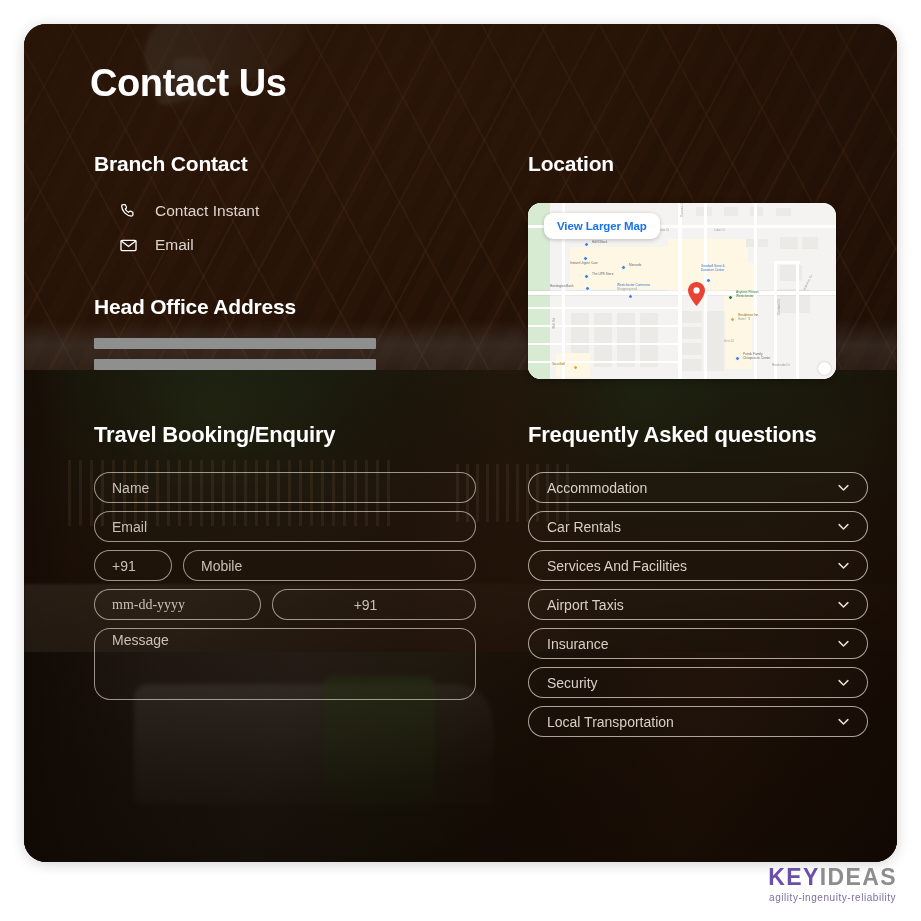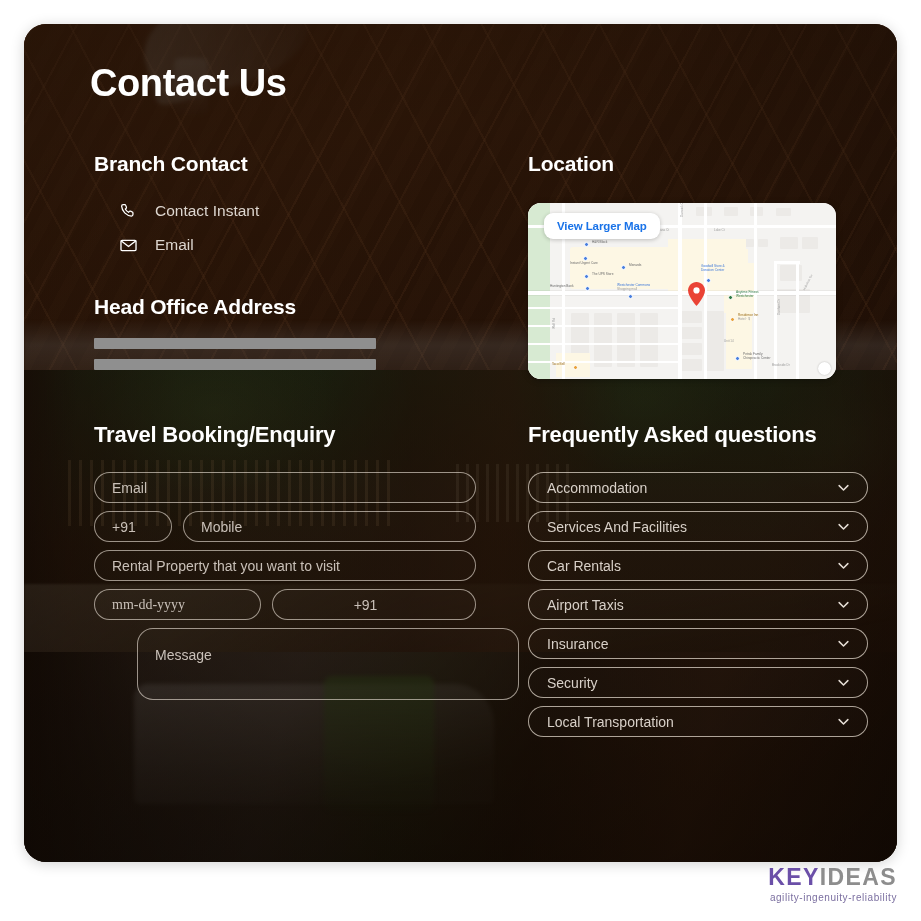--- a/index.html
+++ b/index.html
@@ -321,27 +321,26 @@
   .pill.cc { width: 78px; flex: 0 0 78px; }
   .pill.mobile { flex: 1 1 auto; }
   .pill.date { width: 167px; flex: 0 0 167px; font-family: Liberation Serif, serif; }
   .pill.cc2 { flex: 1 1 auto; justify-content: center; padding-left: 0; }
 
   .textarea-pill {
     height: 72px;
     border: 1px solid rgba(236,226,214,0.62);
     border-radius: 16px;
     background: rgba(255,255,255,0.015);
-    padding: 18px 17px;
+    padding: 3px 17px;
     font-size: 14px;
     color: #c9c0b8;
     margin-bottom: 0;
     width: 100%;
     cursor: text;
-    margin-left: 43px;
   }
 
   .send-btn {
     margin-top: 24px;
     width: 188px;
     height: 30px;
     border-radius: 16px;
     background: #dcdcdc;
     color: #1b1b1b;
     font-size: 14px;
@@ -373,21 +372,21 @@
     font-size: 14px;
     color: #d8d0c8;
   }
   .faq-item .chev { width: 15px; height: 15px; display: block; flex: 0 0 15px; }
 
   
   .brand {
     position: absolute;
     right: 24px;
     bottom: 18px;
-    text-align: right;
+    text-align: center;
     line-height: 1;
   }
   .brand .mark {
     font-size: 23px;
     letter-spacing: 1.4px;
     font-weight: bold;
     font-family: "Liberation Sans", sans-serif;
   }
   .brand .mark .k1 { color: #6b4fa8; }
   .brand .mark .k2 { color: #8d8d8d; }
@@ -579,29 +578,29 @@
 
           <div class="map-larger-btn">View Larger Map</div>
         </div>
       </div>
 
       <div class="col-left" id="form-section">
         <div class="section-head form-head">Travel Booking/Enquiry</div>
 
         <div class="fields">
 
+          <div class="pill">Name</div>
 
           <div class="pill">Email</div>
 
           <div class="row2">
             <div class="pill cc">+91</div>
             <div class="pill mobile">Mobile</div>
           </div>
 
-          <div class="pill">Rental Property that you want to visit</div>
 
           <div class="row2">
             <div class="pill date">mm-dd-yyyy</div>
             <div class="pill cc2">+91</div>
           </div>
 
           <div class="textarea-pill">Message</div>
 
         </div>
       </div>
@@ -614,30 +613,30 @@
           <div class="faq-item">
             <span class="label">Accommodation</span>
             <span class="chev">
               <svg width="15" height="15" viewBox="0 0 24 24" fill="none" stroke="#e6ded6" stroke-width="2.4" stroke-linecap="round" stroke-linejoin="round">
                   <path d="M5 9l7 7 7-7"></path>
                 </svg>
             </span>
           </div>
 
           <div class="faq-item">
-            <span class="label">Services And Facilities</span>
+            <span class="label">Car Rentals</span>
             <span class="chev">
               <svg width="15" height="15" viewBox="0 0 24 24" fill="none" stroke="#e6ded6" stroke-width="2.4" stroke-linecap="round" stroke-linejoin="round">
                   <path d="M5 9l7 7 7-7"></path>
                 </svg>
             </span>
           </div>
 
           <div class="faq-item">
-            <span class="label">Car Rentals</span>
+            <span class="label">Services And Facilities</span>
             <span class="chev">
               <svg width="15" height="15" viewBox="0 0 24 24" fill="none" stroke="#e6ded6" stroke-width="2.4" stroke-linecap="round" stroke-linejoin="round">
                   <path d="M5 9l7 7 7-7"></path>
                 </svg>
             </span>
           </div>
 
           <div class="faq-item">
             <span class="label">Airport Taxis</span>
             <span class="chev">

